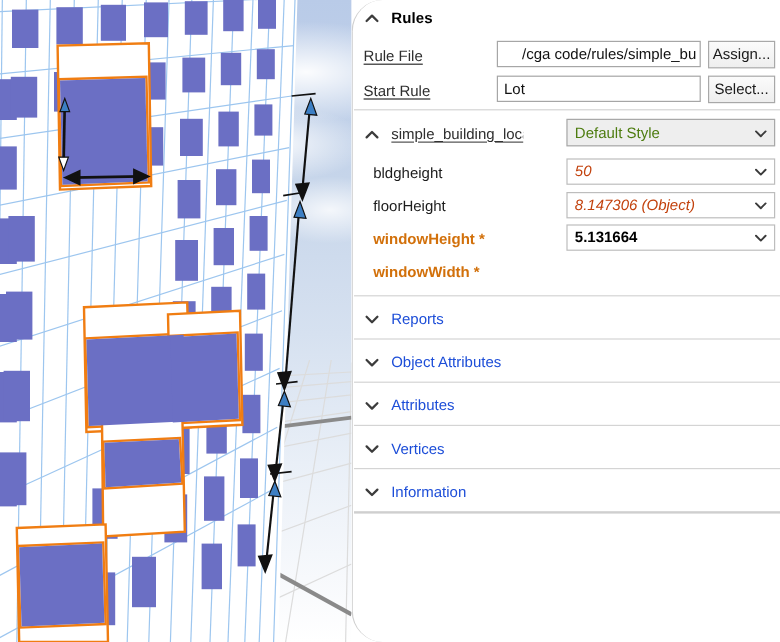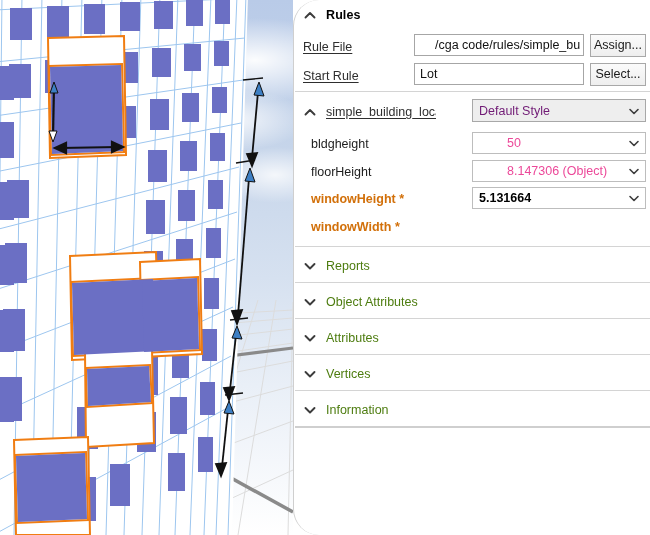--- a/index.html
+++ b/index.html
@@ -69,21 +69,21 @@
 
   .sec-title {
     font-weight: bold;
     font-size: 12.5px;
     color: #000;
     letter-spacing: .1px;
   }
   .sec-title-plain {
     font-weight: normal;
     font-size: 12.5px;
-    color: #4d7c0f;
+    color: #1d4ed8;
   }
 
   .hr {
     position: absolute;
     left: 1px; right: 0;
     height: 1px;
     background: #d4d4d4;
   }
 
   .lbl-link {
@@ -138,41 +138,41 @@
   }
 
   
   .combo {
     position: absolute;
     box-sizing: border-box;
     background: #eeeeee;
     border: 1px solid #a8a8a8;
     height: 23px;
     display: flex; align-items: center;
-    font-size: 12.5px; color: #701a75;
+    font-size: 12.5px; color: #4d7c0f;
     padding-left: 6px;
     cursor: pointer;
   }
   .combo .cval { flex: 1; white-space: nowrap; overflow: hidden; }
 
   
   .vcell {
     position: absolute;
     box-sizing: border-box;
     background: #ffffff;
     border: 1px solid #bdbdbd;
     height: 22px;
     display: flex; align-items: center;
     padding-left: 6px;
     font-size: 12.5px;
     cursor: pointer;
     overflow: hidden;
   }
   .vcell .vtxt { flex: 1; white-space: nowrap; overflow: hidden; }
-  .vcell.inherited .vtxt { color: #ec4899; margin-left: 28px; }
+  .vcell.inherited .vtxt { font-style: italic; color: #c2410c; }
   .vcell.overridden .vtxt { font-weight: bold; color: #000000; }
 
   .caret {
     width: 16px; flex: none;
     display: flex; align-items: center; justify-content: center;
     margin-right: 3px;
   }
 </style>
 </head>
 <body>

